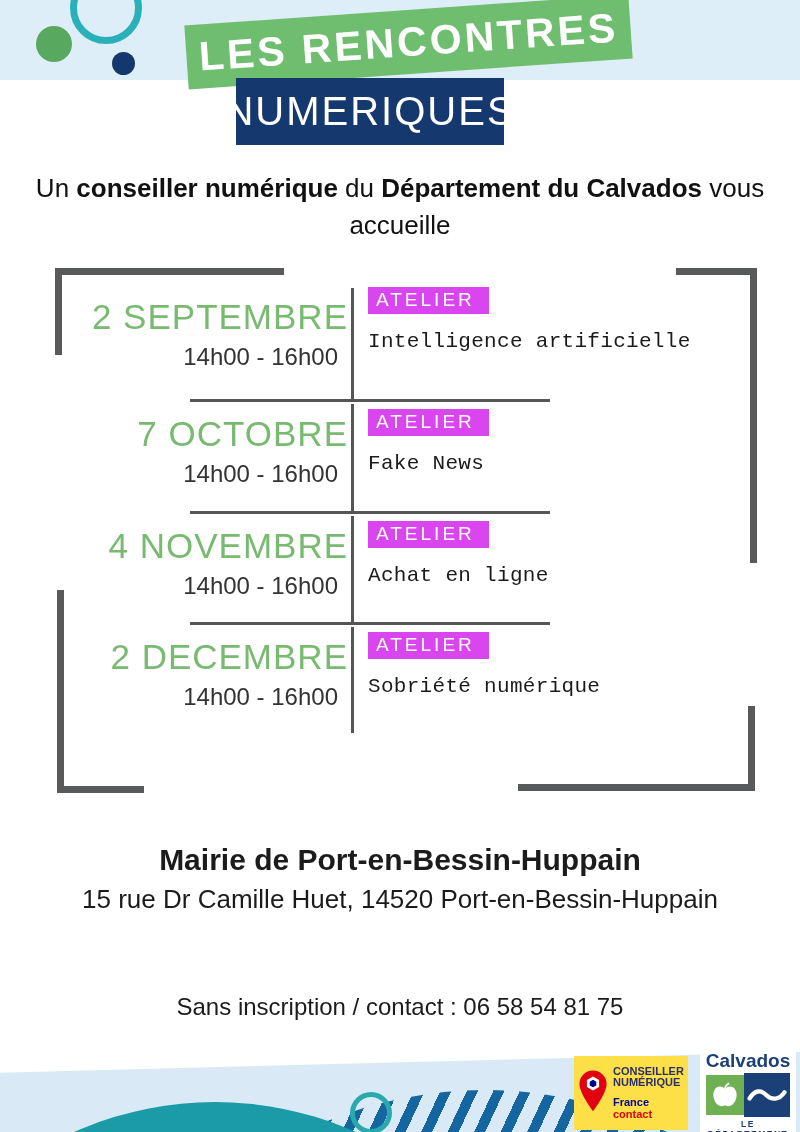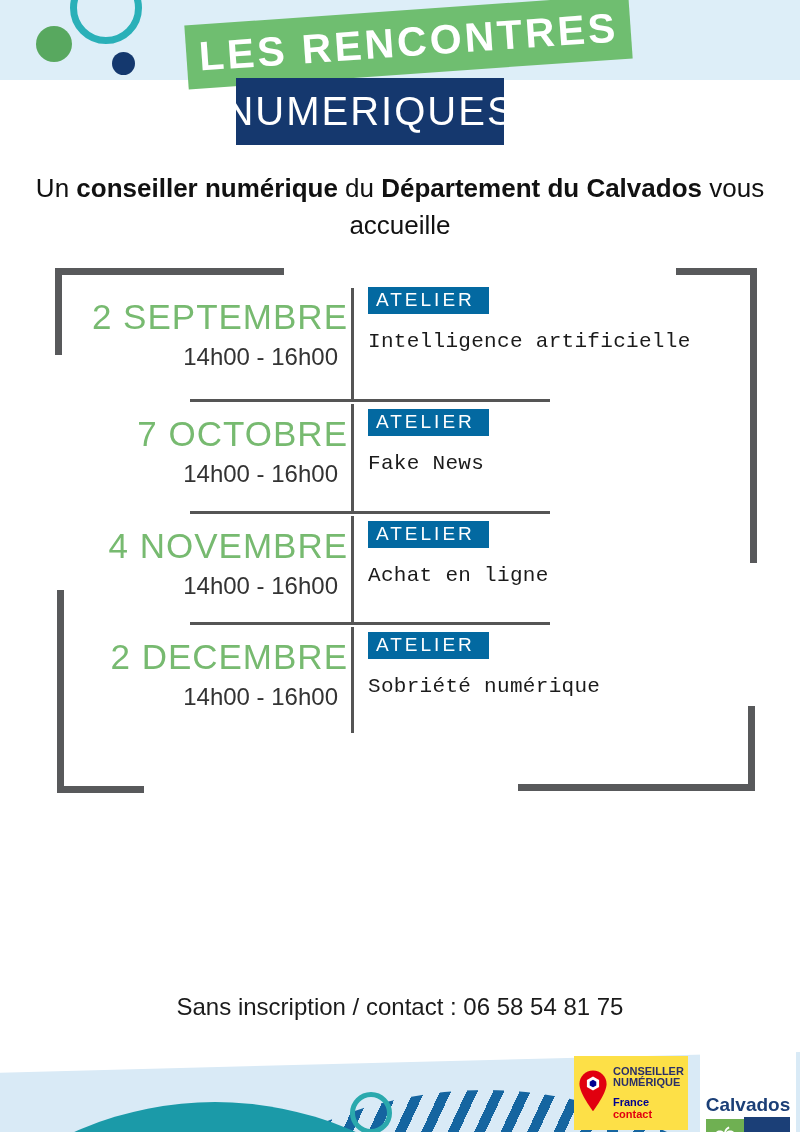--- a/index.html
+++ b/index.html
@@ -38,21 +38,21 @@
   .hline{position:absolute;left:190px;width:360px;height:3px;background:#555;}
   .h1{top:399px;} .h2{top:511px;} .h3{top:622px;}
 
   .datecell{position:absolute;left:40px;width:308px;text-align:right;}
   .d1{top:297px;} .d2{top:414px;} .d3{top:526px;} .d4{top:637px;}
   .datecell .date{font-size:35px;color:#77ba70;letter-spacing:1px;white-space:nowrap;}
   .datecell .time{font-size:24px;color:#333;margin-top:6px;padding-right:10px;}
 
   .wscell{position:absolute;left:368px;width:400px;}
   .w1{top:287px;} .w2{top:409px;} .w3{top:521px;} .w4{top:632px;}
-  .badge{display:inline-block;background:#0369a1;color:#fff;font-size:19px;letter-spacing:3px;
+  .badge{display:inline-block;background:#d946ef;color:#fff;font-size:19px;letter-spacing:3px;
          padding:2px 14px 3px 8px;}
   .wstitle{font-size:21px;color:#1b1b1b;margin-top:16px;letter-spacing:0.3px;white-space:nowrap;font-family:Liberation Mono, monospace;}
 
   
   .venue{position:absolute;left:0;top:843px;width:800px;text-align:center;}
   .venue .name{font-size:30px;font-weight:700;color:#1b1b1b;}
   .venue .addr{font-size:26px;margin-top:7px;color:#1b1b1b;}
   .contact{position:absolute;left:0;top:993px;width:800px;text-align:center;font-size:24px;color:#1b1b1b;}
 
   
@@ -67,21 +67,21 @@
 
   .cn-logo{position:absolute;left:574px;top:1056px;width:114px;height:74px;background:#fde047;z-index:4;
            display:flex;align-items:center;gap:5px;padding:2px 4px;box-sizing:border-box;}
   .cn-text{line-height:1.05;}
   .cn-text .l1,.cn-text .l2{font-size:11px;font-weight:700;color:#2a2f68;}
   .cn-text .l3{font-size:11px;font-weight:700;color:#000091;margin-top:8px;}
   .cn-text .l4{font-size:11px;font-weight:700;color:#e1000f;}
 
   .cal-logo{position:absolute;left:700px;top:1049px;width:96px;height:83px;background:#fff;z-index:4;
             text-align:center;box-sizing:border-box;padding-top:1px;}
-  .cal-name{font-size:19px;font-weight:700;color:#1b3f77;margin-top:44px;}
+  .cal-name{font-size:19px;font-weight:700;color:#1b3f77;}
   .cal-squares{display:flex;justify-content:center;align-items:center;margin-top:1px;}
   .sq-green{width:38px;height:40px;background:#6fb052;display:flex;align-items:center;justify-content:center;}
   .sq-navy{width:46px;height:44px;background:#1b3f77;display:flex;align-items:center;justify-content:center;}
   .cal-sub{font-size:8.5px;font-weight:700;color:#1b3f77;letter-spacing:1.5px;margin-top:2px;}
 </style>
 </head>
 <body>
 
 <div class="page">
 
@@ -141,20 +141,24 @@
 
   <div class="datecell d4">
     <div class="date">2 DECEMBRE</div>
     <div class="time">14h00 - 16h00</div>
   </div>
   <div class="wscell w4">
     <span class="badge">ATELIER</span>
     <div class="wstitle">Sobriété numérique</div>
   </div>
 
+  <div class="venue">
+    <div class="name">Mairie de Port-en-Bessin-Huppain</div>
+    <div class="addr">15 rue Dr Camille Huet, 14520 Port-en-Bessin-Huppain</div>
+  </div>
   <div class="contact">Sans inscription / contact : 06 58 54 81 75</div>
 
   <div class="band"></div>
   <div class="striped-circle"></div>
   <div class="teal-circle"></div>
   <div class="ring-teal-small"></div>
 
   <div class="cn-logo">
     <span>
       <svg width="30" height="44" viewBox="0 0 32 46">

